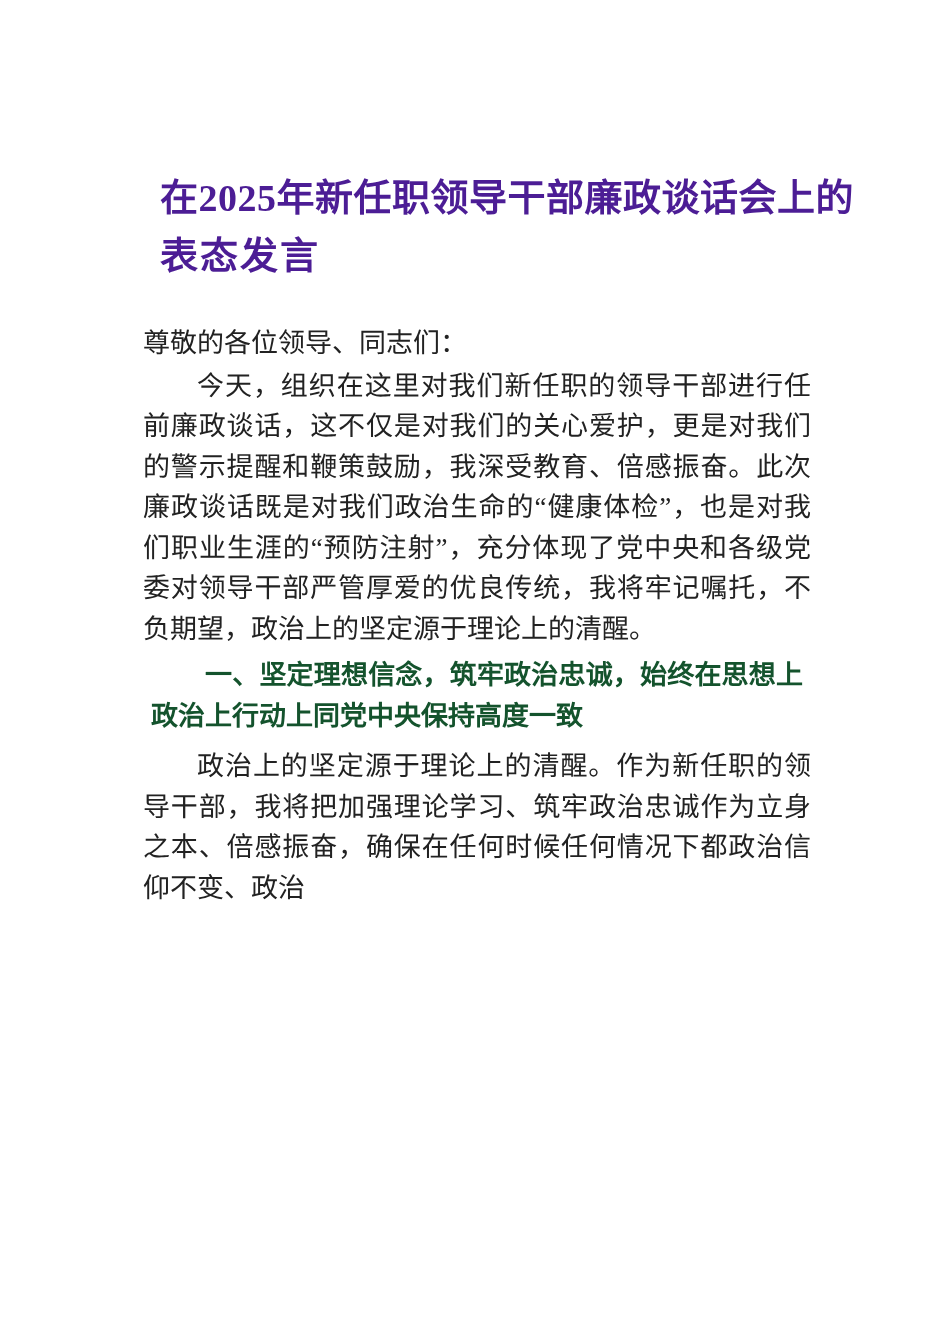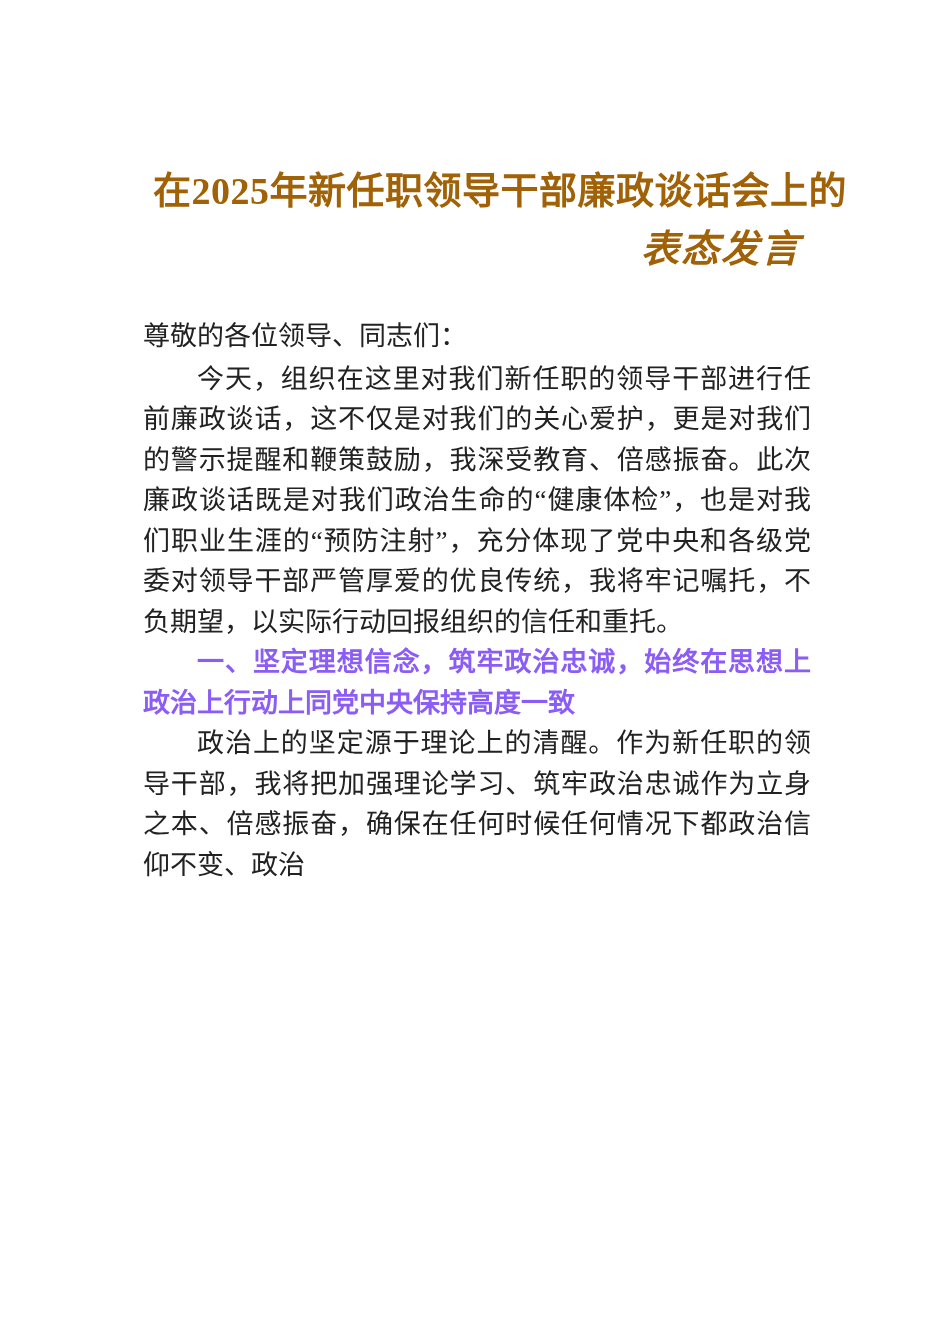--- a/index.html
+++ b/index.html
@@ -21,37 +21,36 @@
   
   .content {
     position: absolute;
     left: 143px;
     top: 0;
     width: 668px;
   }
 
   
   .doc-title {
-    margin: 10px;
+    margin: 17px;
     padding-top: 152px;
-    text-align: right;
+    text-align: left;
     font-family: "Liberation Serif", "DejaVu Serif", serif;
     font-weight: bold;
     font-size: 38px;
     line-height: 58px;
-    color: #a16207;
+    color: #4c1d95;
     letter-spacing: 0.5px;
   }
   .doc-title .title-line {
     display: block;
     white-space: nowrap;
   }
   .doc-title .title-line + .title-line {
     letter-spacing: 2px;
-    font-style: italic;
   }
 
   
   .body-block {
     margin-top: 40px;
     font-family: "Liberation Serif", "DejaVu Serif", serif;
     font-size: 27px;
     line-height: 40.5px;
     color: #222222;
     text-align: justify;
@@ -63,26 +62,26 @@
     text-indent: 0;
     font-family: Liberation Mono, monospace;
   }
 
   p.para {
     margin: 0;
     text-indent: 54px;
   }
 
   h2.section-heading {
-    margin: 0;
-    font-family: Liberation Serif, serif;
+    margin: 8px;
+    font-family: Liberation Mono, monospace;
     font-weight: bold;
     font-size: 27px;
     line-height: 40.5px;
-    color: #8b5cf6;
+    color: #14532d;
     text-indent: 54px;
     text-align: justify;
     text-justify: inter-character;
     letter-spacing: 0;
   }
 </style>
 </head>
 <body>
 
 <div class="page">
@@ -90,21 +89,21 @@
 
     <h1 class="doc-title">
       <span class="title-line">在2025年新任职领导干部廉政谈话会上的</span>
       <span class="title-line">表态发言</span>
     </h1>
 
     <div class="body-block">
 
       <p class="salutation">尊敬的各位领导、同志们：</p>
 
-      <p class="para">今天，组织在这里对我们新任职的领导干部进行任前廉政谈话，这不仅是对我们的关心爱护，更是对我们的警示提醒和鞭策鼓励，我深受教育、倍感振奋。此次廉政谈话既是对我们政治生命的“健康体检”，也是对我们职业生涯的“预防注射”，充分体现了党中央和各级党委对领导干部严管厚爱的优良传统，我将牢记嘱托，不负期望，以实际行动回报组织的信任和重托。</p>
+      <p class="para">今天，组织在这里对我们新任职的领导干部进行任前廉政谈话，这不仅是对我们的关心爱护，更是对我们的警示提醒和鞭策鼓励，我深受教育、倍感振奋。此次廉政谈话既是对我们政治生命的“健康体检”，也是对我们职业生涯的“预防注射”，充分体现了党中央和各级党委对领导干部严管厚爱的优良传统，我将牢记嘱托，不负期望，政治上的坚定源于理论上的清醒。</p>
 
 
 
       <h2 class="section-heading">一、坚定理想信念，筑牢政治忠诚，始终在思想上政治上行动上同党中央保持高度一致</h2>
 
       <p class="para">政治上的坚定源于理论上的清醒。作为新任职的领导干部，我将把加强理论学习、筑牢政治忠诚作为立身之本、倍感振奋，确保在任何时候任何情况下都政治信仰不变、政治</p>
 
     </div>
   </div>
 </div>

